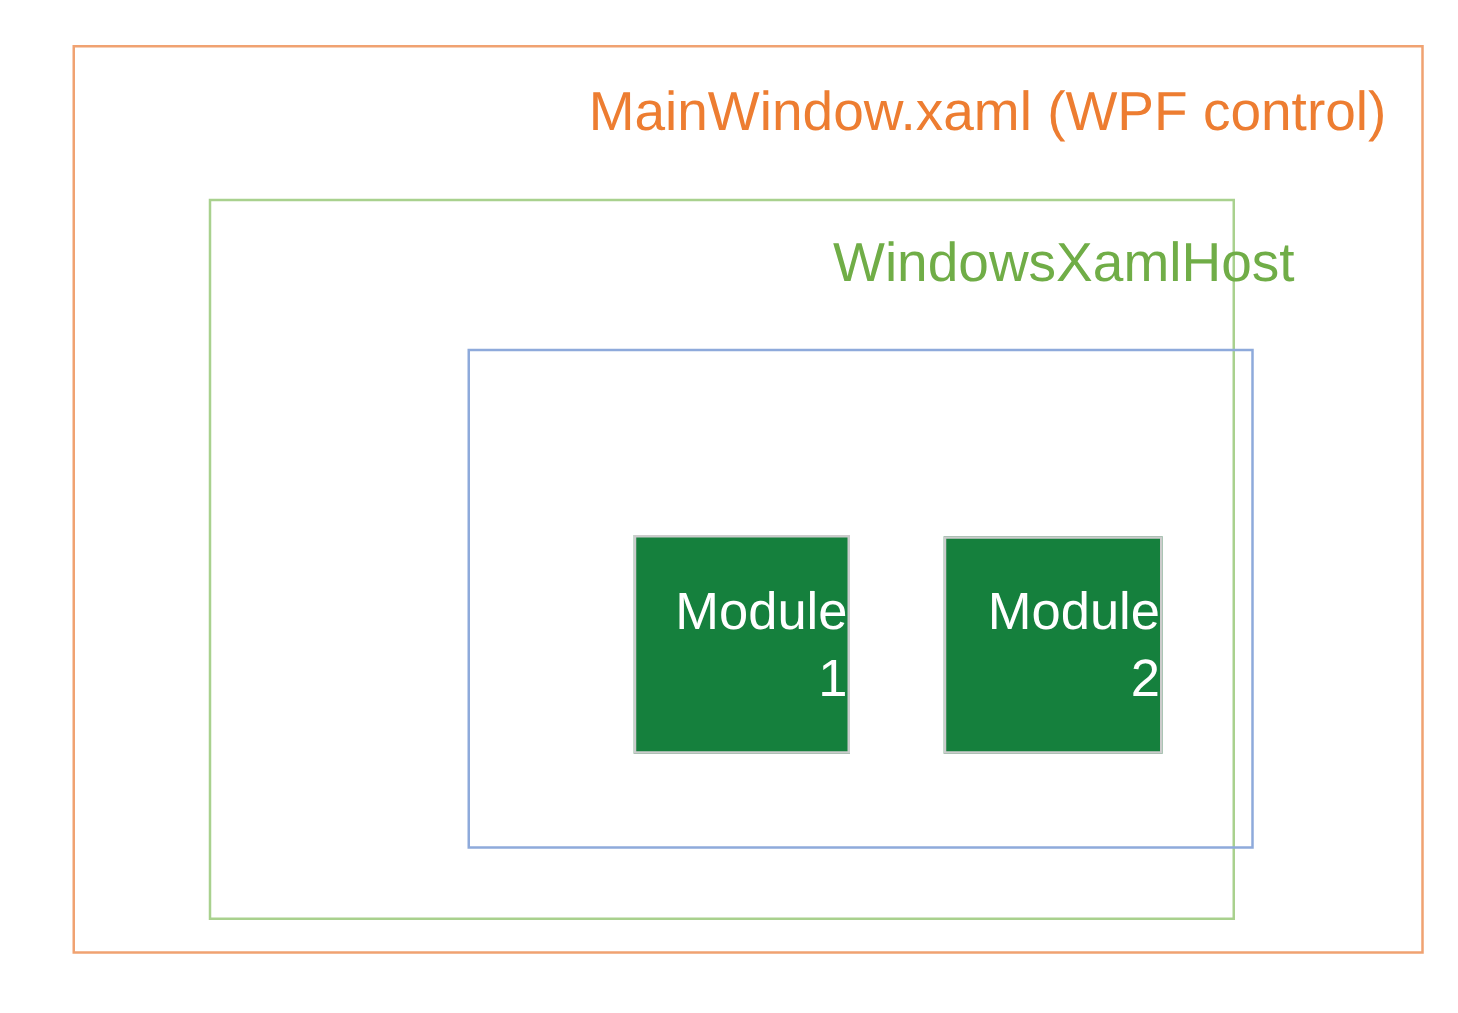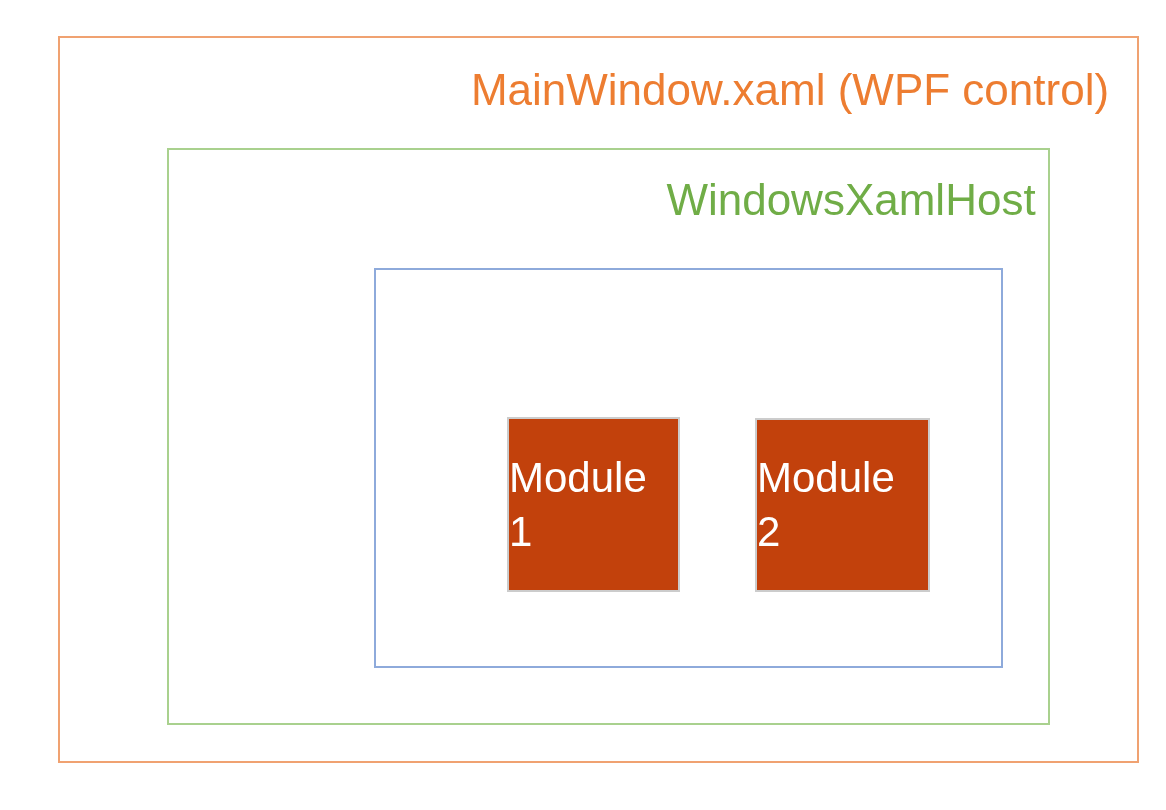--- a/index.html
+++ b/index.html
@@ -28,22 +28,22 @@
   .mainwindow-label {
     position: absolute;
     left: 730px; top: 26px;
     transform: translateX(-50%);
     white-space: nowrap;
     font-size: 44px;
     line-height: 52px;
     color: #ED7D31;
   }
   .host-box {
-    left: 107px; top: 110px;
-    width: 883px; height: 577px;
+    left: 107px; top: 121px;
+    width: 821px; height: 577px;
     border: 2px solid #A9D18E;
   }
   .host-label {
     position: absolute;
     left: 682px; top: 24px;
     transform: translateX(-50%);
     white-space: nowrap;
     font-size: 44px;
     line-height: 52px;
     color: #70AD47;
@@ -58,25 +58,25 @@
     left: 302px; top: 41px;
     transform: translateX(-50%);
     white-space: nowrap;
     font-size: 44px;
     line-height: 52px;
     color: #4472C4;
   }
   .module {
     position: absolute;
     box-sizing: border-box;
-    background: #c2410c;
+    background: #15803d;
     border: 2px solid #CCCCCC;
     display: flex;
     flex-direction: column;
-    align-items: flex-start;
+    align-items: flex-end;
     justify-content: center;
     color: #FFFFFF;
     font-size: 42px;
     line-height: 54px;
     text-align: center;
   }
   .module-1 {
     left: 131px; top: 147px;
     width: 173px; height: 175px;
   }

